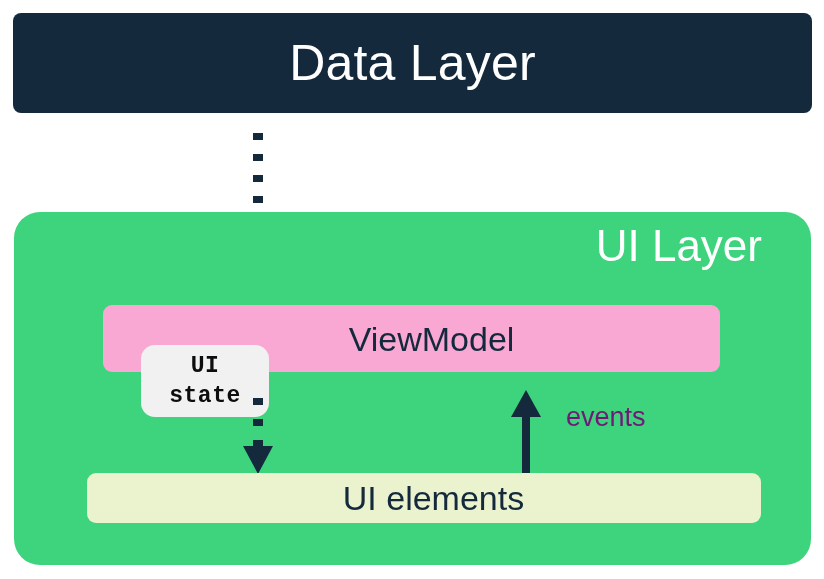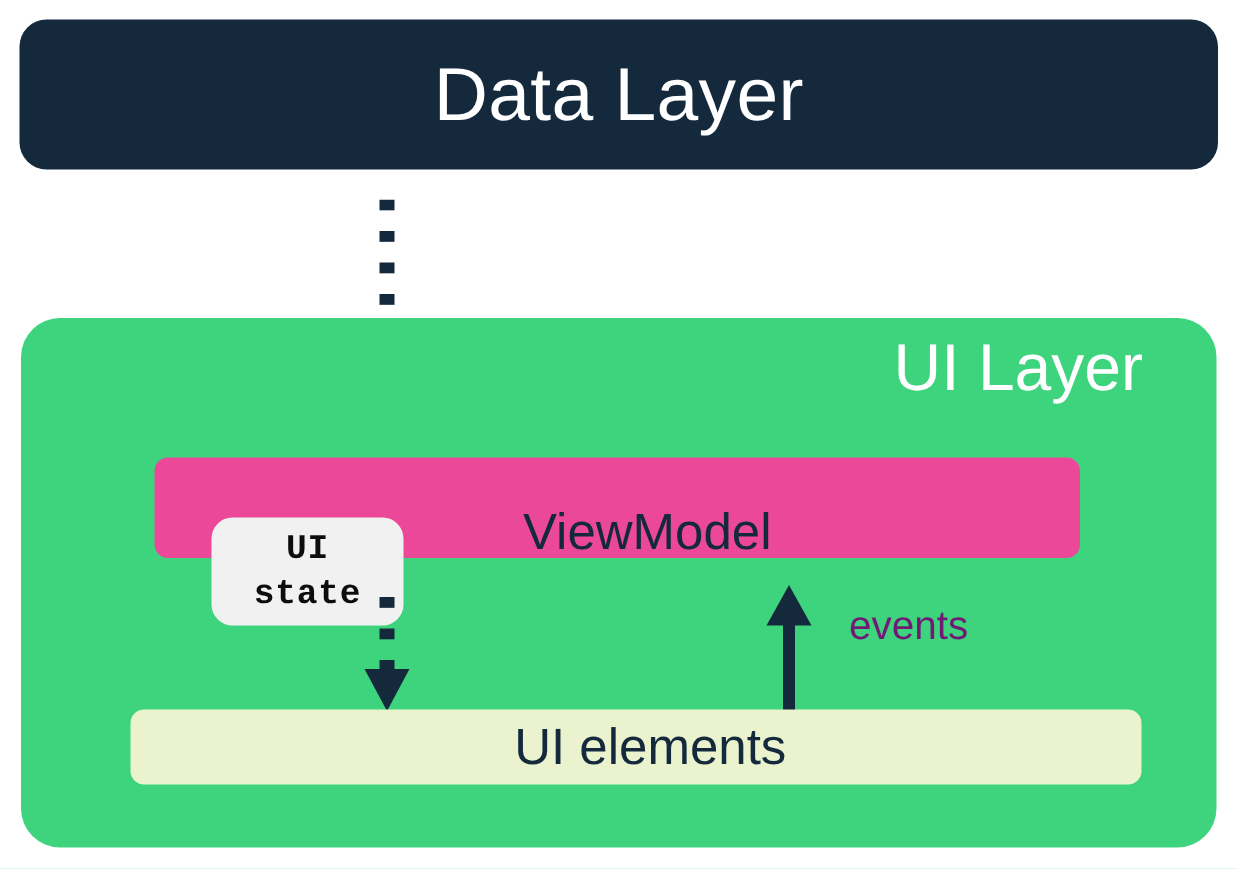--- a/index.html
+++ b/index.html
@@ -19,21 +19,21 @@
   }
 
   
   .data-layer {
     position: absolute;
     left: 13px;
     top: 13px;
     width: 799px;
     height: 100px;
     background: #15293d;
-    border-radius: 18px;
+    border-radius: 8px;
     display: flex;
     align-items: center;
     justify-content: center;
   }
   .data-layer-label {
     color: #ffffff;
     font-size: 50px;
     font-weight: 400;
     letter-spacing: 0.2px;
     line-height: 1;
@@ -108,24 +108,24 @@
     margin-left: 30px;
   }
 
   
   .viewmodel-box {
     position: absolute;
     left: 103px;
     top: 305px;
     width: 617px;
     height: 67px;
-    background: #ec4899;
+    background: #f9a8d4;
     border-radius: 9px;
     display: flex;
-    align-items: flex-end;
+    align-items: center;
     justify-content: center;
   }
   .viewmodel-label {
     color: #15293d;
     font-size: 34px;
     font-weight: 400;
     line-height: 1;
     padding-left: 40px;
   }
 

